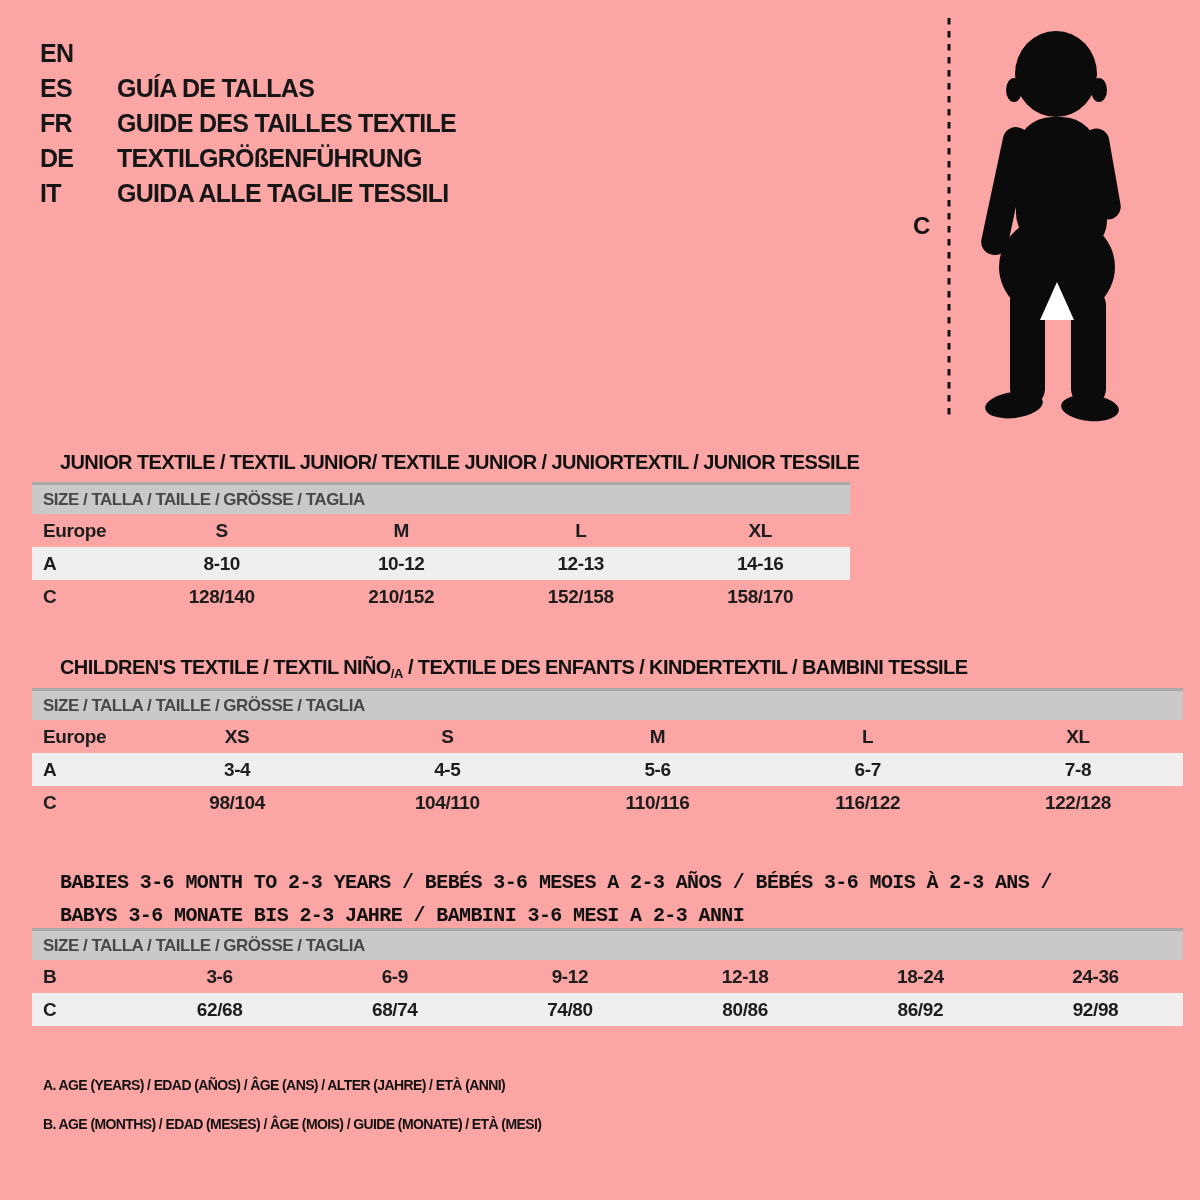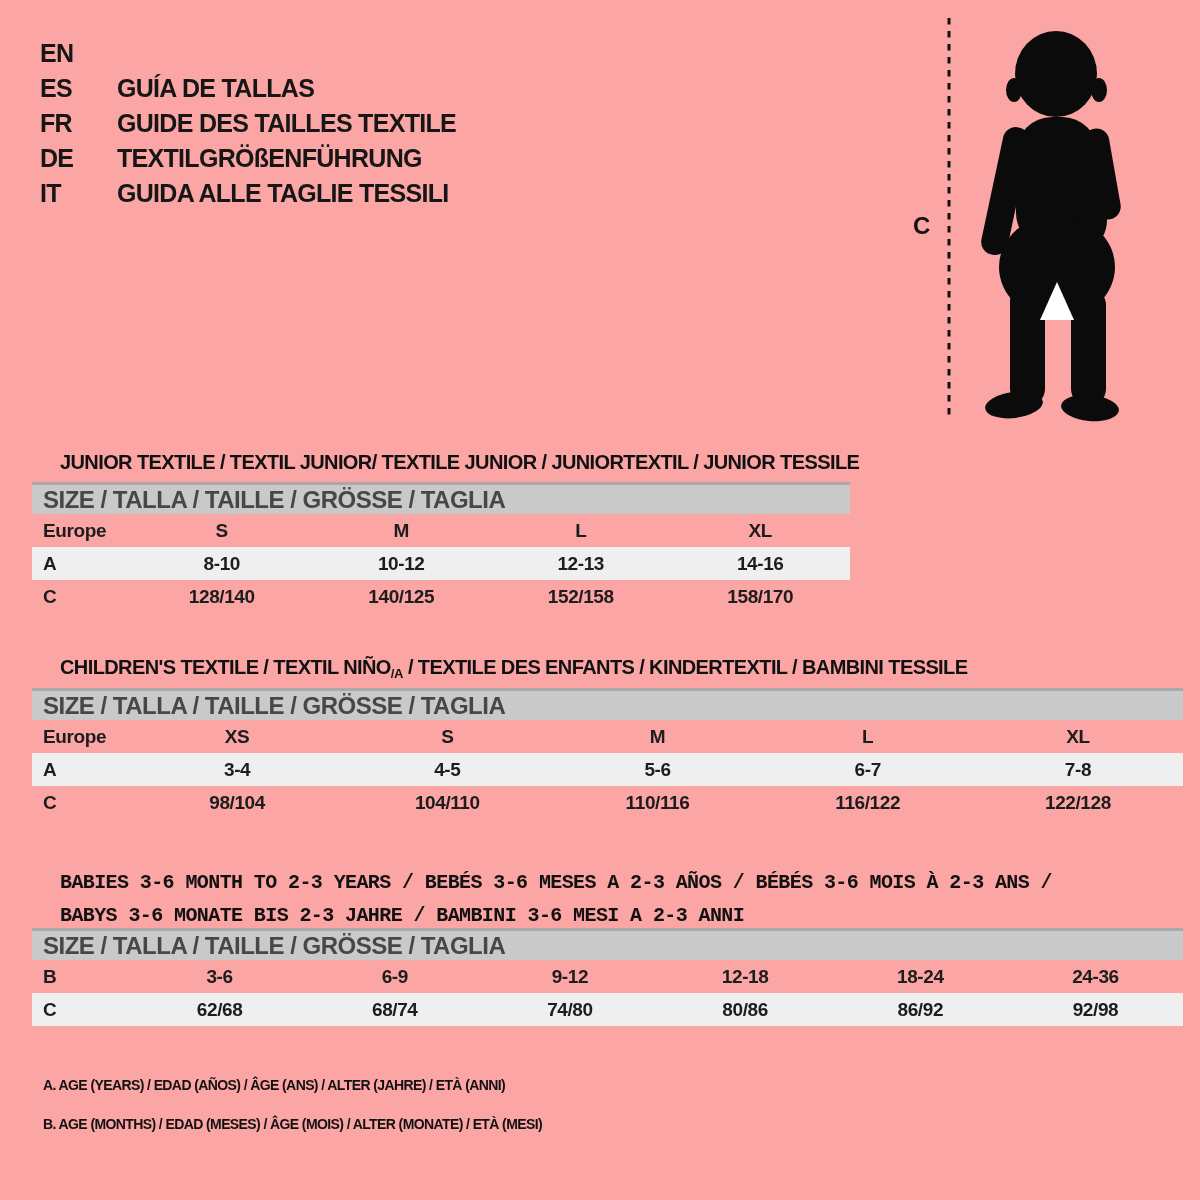--- a/index.html
+++ b/index.html
@@ -27,21 +27,21 @@
   #children-title { top:639px; }
   #babies-title { top:849px; line-height:33px;font-family:Liberation Mono, monospace; }
   .title-sub { font-size:13px; vertical-align:-4px; letter-spacing:-0.4px; }
 
   
   .size-table { position:absolute; left:32px; }
   #junior-table   { top:482px; width:818px; }
   #children-table { top:688px; width:1151px; }
   #babies-table   { top:928px; width:1151px; }
   .bar { box-sizing:border-box; height:32px; background:#c9c9c9;
-         border-top:3px solid #a9a9a9; color:#474747; font-size:24px;
+         border-top:3px solid #a9a9a9; color:#474747; font-size:17px;
          line-height:29px; padding-left:11px; letter-spacing:-0.5px; }
   .trow { display:flex; height:33px; align-items:center; font-size:19px;
           letter-spacing:-0.4px; color:#1d1d1d; }
   .trow.alt { background:#efefef; }
   .tlabel { width:89px; padding-left:11px; }
   .tcell { flex:1; text-align:center; }
 
   
   .legend { position:absolute; left:43px; top:1066px; }
   .legend-line { height:39px; line-height:39px; font-size:14px;
@@ -111,21 +111,21 @@
     <div class="trow alt">
       <span class="tlabel">A</span>
       <span class="tcell">8-10</span>
       <span class="tcell">10-12</span>
       <span class="tcell">12-13</span>
       <span class="tcell">14-16</span>
     </div>
     <div class="trow">
       <span class="tlabel">C</span>
       <span class="tcell">128/140</span>
-      <span class="tcell">140/125</span>
+      <span class="tcell">210/152</span>
       <span class="tcell">152/158</span>
       <span class="tcell">158/170</span>
     </div>
   </div>
 
   <h2 class="sec-title" id="children-title"><span>CHILDREN'S TEXTILE / TEXTIL NIÑO</span><span class="title-sub">/A</span><span> / TEXTILE DES ENFANTS / KINDERTEXTIL / BAMBINI TESSILE</span></h2>
   <div class="size-table" id="children-table">
     <div class="bar">SIZE / TALLA / TAILLE / GRÖSSE / TAGLIA</div>
     <div class="trow">
       <span class="tlabel">Europe</span>
@@ -174,16 +174,16 @@
       <span class="tcell">68/74</span>
       <span class="tcell">74/80</span>
       <span class="tcell">80/86</span>
       <span class="tcell">86/92</span>
       <span class="tcell">92/98</span>
     </div>
   </div>
 
   <div class="legend">
     <div class="legend-line">A. AGE (YEARS) / EDAD (AÑOS) / ÂGE (ANS) / ALTER (JAHRE) / ETÀ (ANNI)</div>
-    <div class="legend-line">B. AGE (MONTHS) / EDAD (MESES) / ÂGE (MOIS) / ALTER (MONATE) / ETÀ (MESI)</div>
+    <div class="legend-line">B. AGE (MONTHS) / EDAD (MESES) / ÂGE (MOIS) / GUIDE (MONATE) / ETÀ (MESI)</div>
   </div>
 
 </div>
 
 </body></html>

